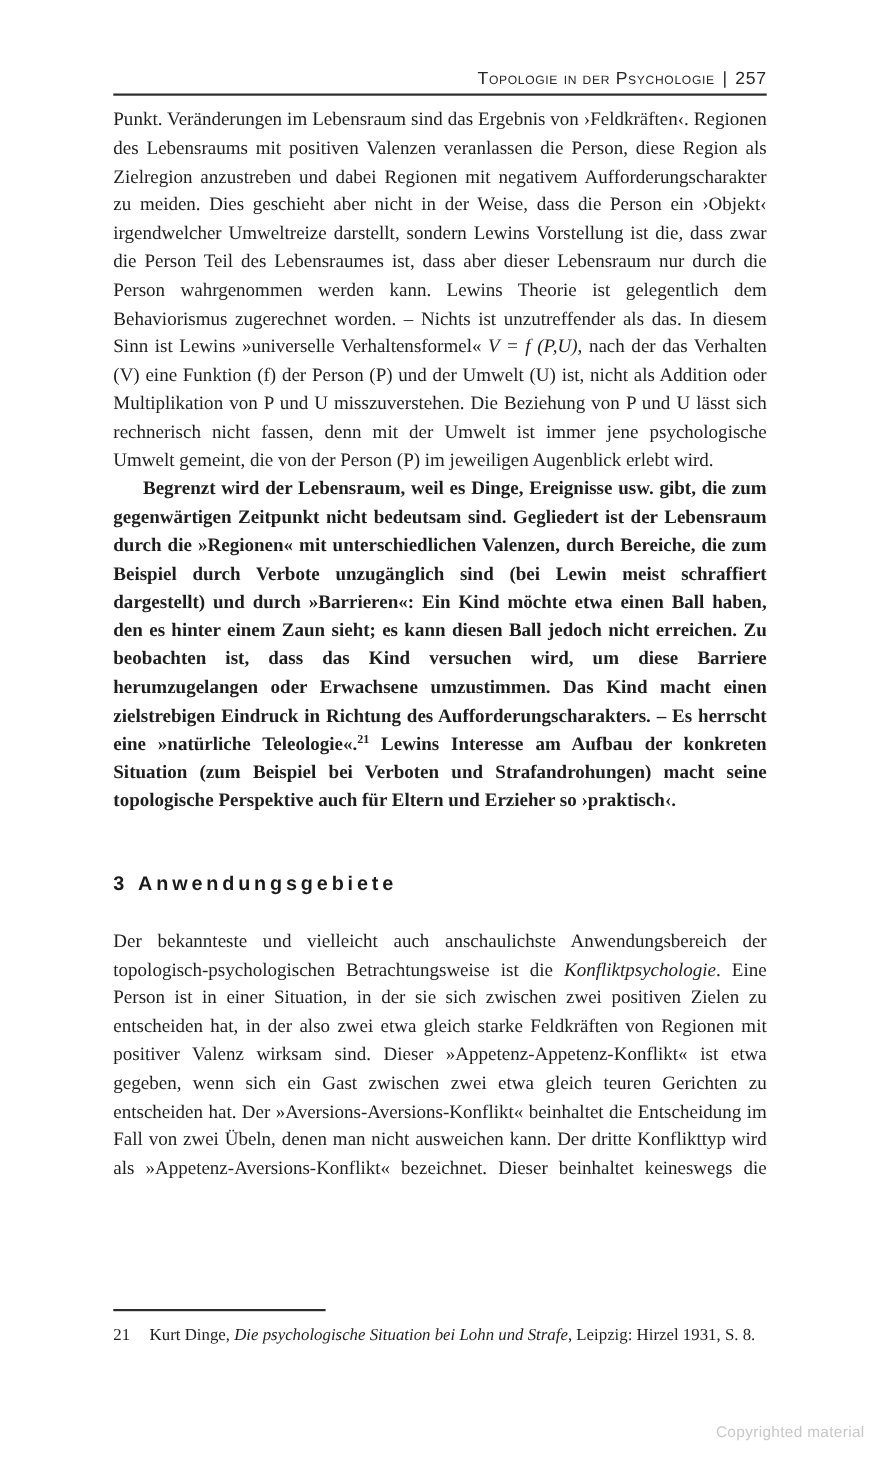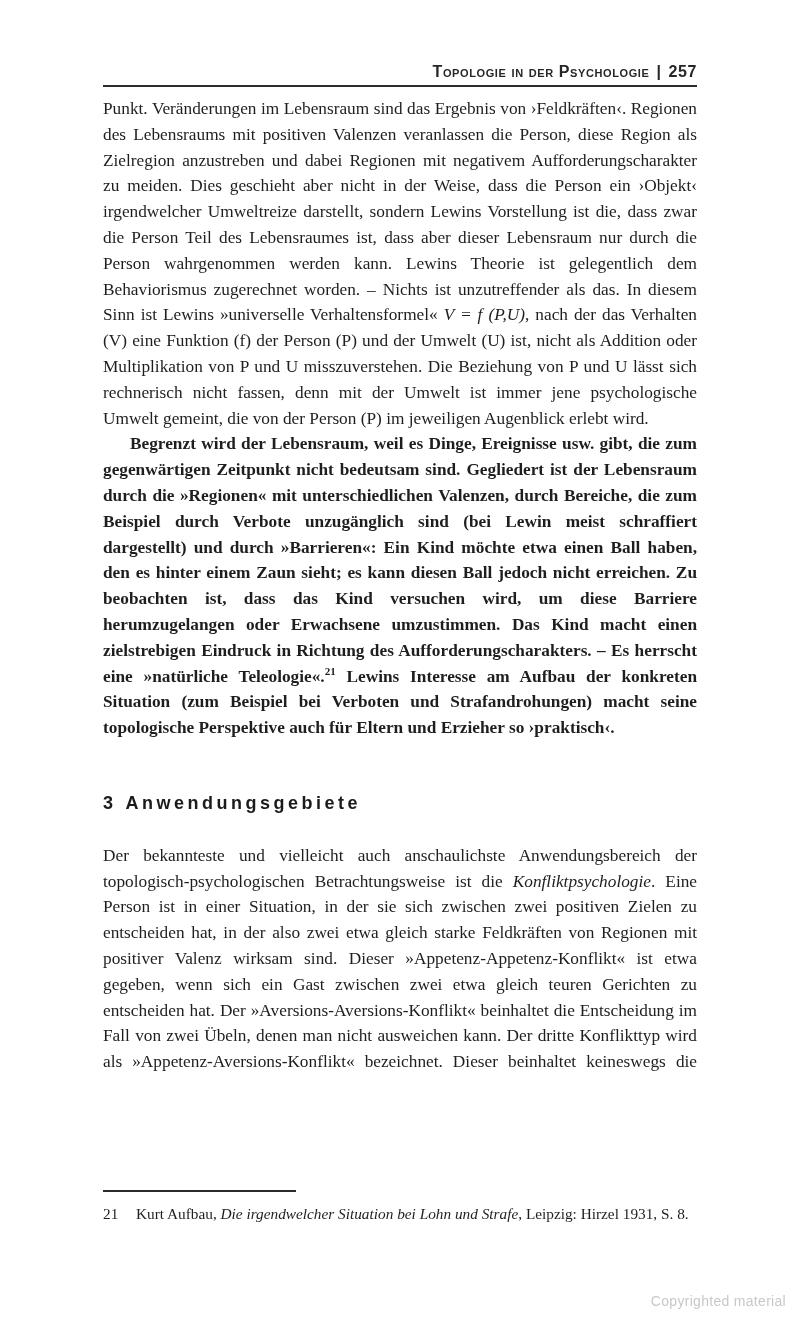--- a/index.html
+++ b/index.html
@@ -22,21 +22,20 @@
     top: 63px;
     left: 103px;
     width: 594px;
     text-align: right;
     font-family: "Liberation Sans", "DejaVu Sans", sans-serif;
     font-variant: small-caps;
     font-size: 16px;
     letter-spacing: 0.6px;
     color: #262626;
     white-space: nowrap;
-    font-weight: bold;
   }
   .running-head .sep {
     display: inline-block;
     margin: 0 7px;
     font-variant: normal;
   }
   .running-head .pagenum {
     font-variant: normal;
   }
   .head-rule {
@@ -146,19 +145,19 @@
     <h2 class="section-heading"><span class="h-num">3</span><span class="h-label">Anwendungsgebiete</span></h2>
 
     <p class="par justify-last"><span>Der bekannteste und vielleicht auch anschaulichste Anwendungsbereich der topologisch-psychologischen Betrachtungsweise ist die </span><i>Konfliktpsychologie</i><span>. Eine Person ist in einer Situation, in der sie sich zwischen zwei positiven Zielen zu entscheiden hat, in der also zwei etwa gleich starke Feldkräften von Regionen mit positiver Valenz wirksam sind. Dieser »Appetenz-Appetenz-Konflikt« ist etwa gegeben, wenn sich ein Gast zwischen zwei etwa gleich teuren Gerichten zu entscheiden hat. Der »Aversions-Aversions-Konflikt« beinhaltet die Entscheidung im Fall von zwei Übeln, denen man nicht ausweichen kann. Der dritte Konflikttyp wird als »Appetenz-Aversions-Konflikt« bezeichnet. Dieser beinhaltet keineswegs die</span></p>
 
   </div>
 
   <div class="footnote-block">
     <div class="fn-rule"></div>
     <div class="footnote">
       <span class="fn-num">21</span>
-      <span class="fn-text"><span>Kurt Aufbau, </span><i>Die irgendwelcher Situation bei Lohn und Strafe</i><span>, Leipzig: Hirzel 1931, S. 8.</span></span>
+      <span class="fn-text"><span>Kurt Dinge, </span><i>Die psychologische Situation bei Lohn und Strafe</i><span>, Leipzig: Hirzel 1931, S. 8.</span></span>
     </div>
   </div>
 
   <div class="watermark">Copyrighted material</div>
 
 </div>
 
 </body></html>

